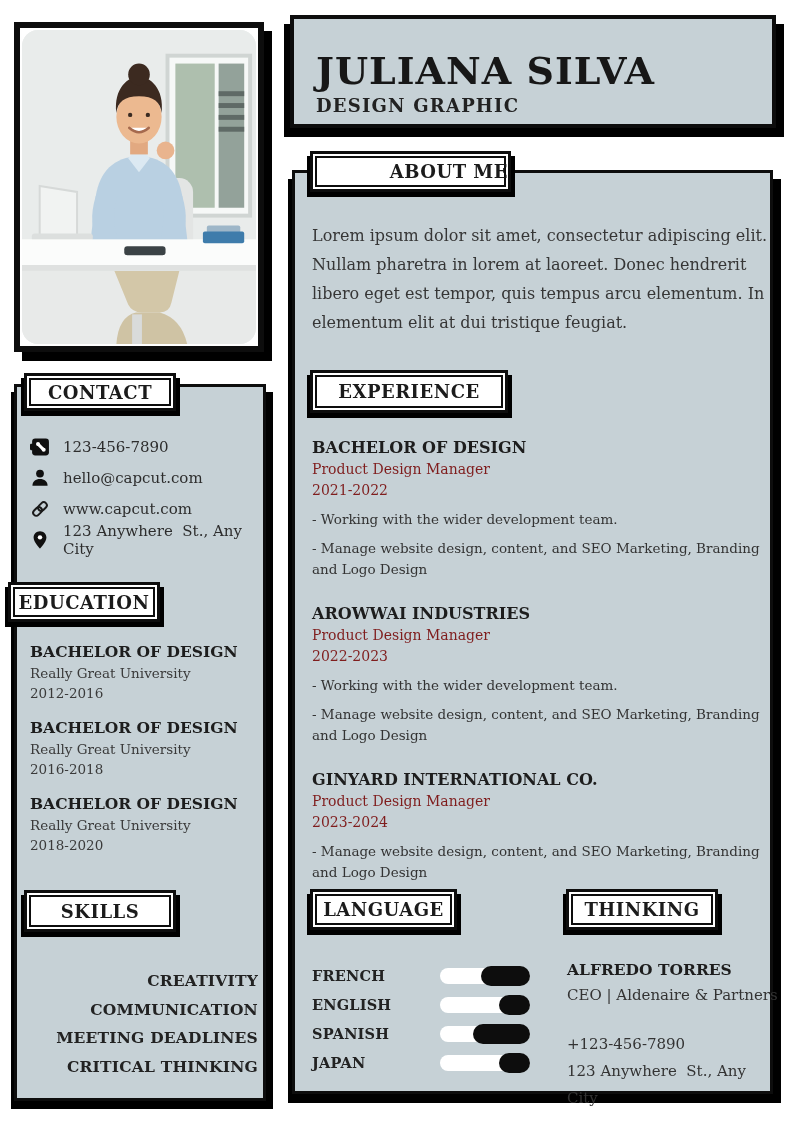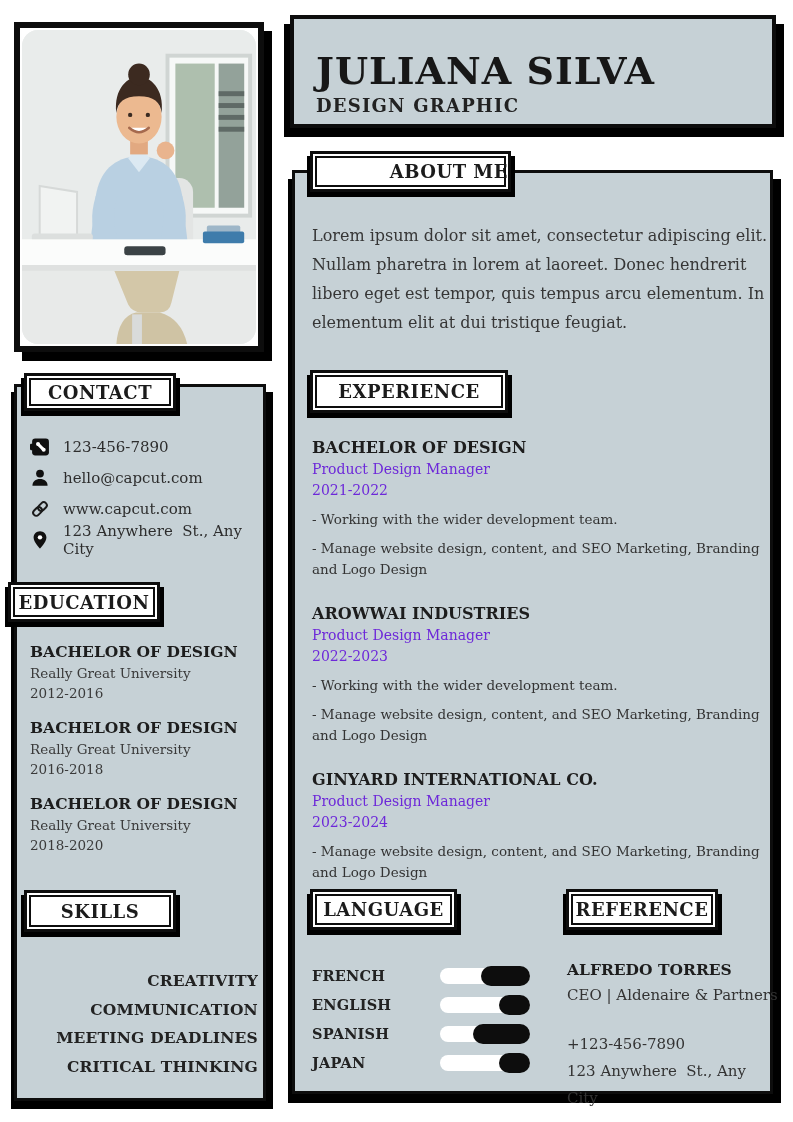--- a/index.html
+++ b/index.html
@@ -86,21 +86,21 @@
   .reference-label  { left:566px; top:889px; width:152px; height:41px; }
 
   .about-text {
     left:312px; top:221px; width:458px; z-index:6;
     font-size:16px; line-height:29px; color:#363636;
   }
 
   .experience-list { left:312px; top:437px; width:450px; z-index:6; }
   .exp-entry { margin-bottom:23px; }
   .exp-company { font-size:16px; font-weight:700; color:#1d1d1d; line-height:22px; }
-  .exp-role, .exp-years { font-size:14px; color:#6d28d9; line-height:21px; }
+  .exp-role, .exp-years { font-size:14px; color:#7f1d1d; line-height:21px; }
   .exp-bullet { font-size:13.5px; color:#333; line-height:21px; margin-top:8px; }
 
   .language-list { left:312px; top:961px; width:218px; z-index:6; }
   .lang-row { display:flex; align-items:center; height:29px; }
   .lang-name { flex:1; font-size:14.5px; font-weight:700; color:#222; letter-spacing:.2px; }
   .lang-bar { position:relative; width:90px; height:16px; background:#ffffff; border-radius:9px; }
   .lang-fill {
     position:absolute; right:0; top:-2px; height:20px;
     background:#0d0d0d; border-radius:10px;
   }
@@ -296,21 +296,21 @@
   </div>
   <div class="lang-row">
     <span class="lang-name">JAPAN</span>
     <span class="lang-bar">
       <span class="lang-fill" style="width: 35%;"></span>
     </span>
   </div>
 </div>
 
 <div class="label-box reference-label">
-  <span>REFERENCE</span>
+  <span>THINKING</span>
 </div>
 
 <div class="abs reference-block">
   <div class="ref-name">ALFREDO TORRES</div>
   <div class="ref-role">CEO | Aldenaire &amp; Partners</div>
   <div class="ref-spacer"></div>
   <div class="ref-line">+123-456-7890</div>
   <div class="ref-line">123 Anywhere  St., Any City</div>
 </div>
 

